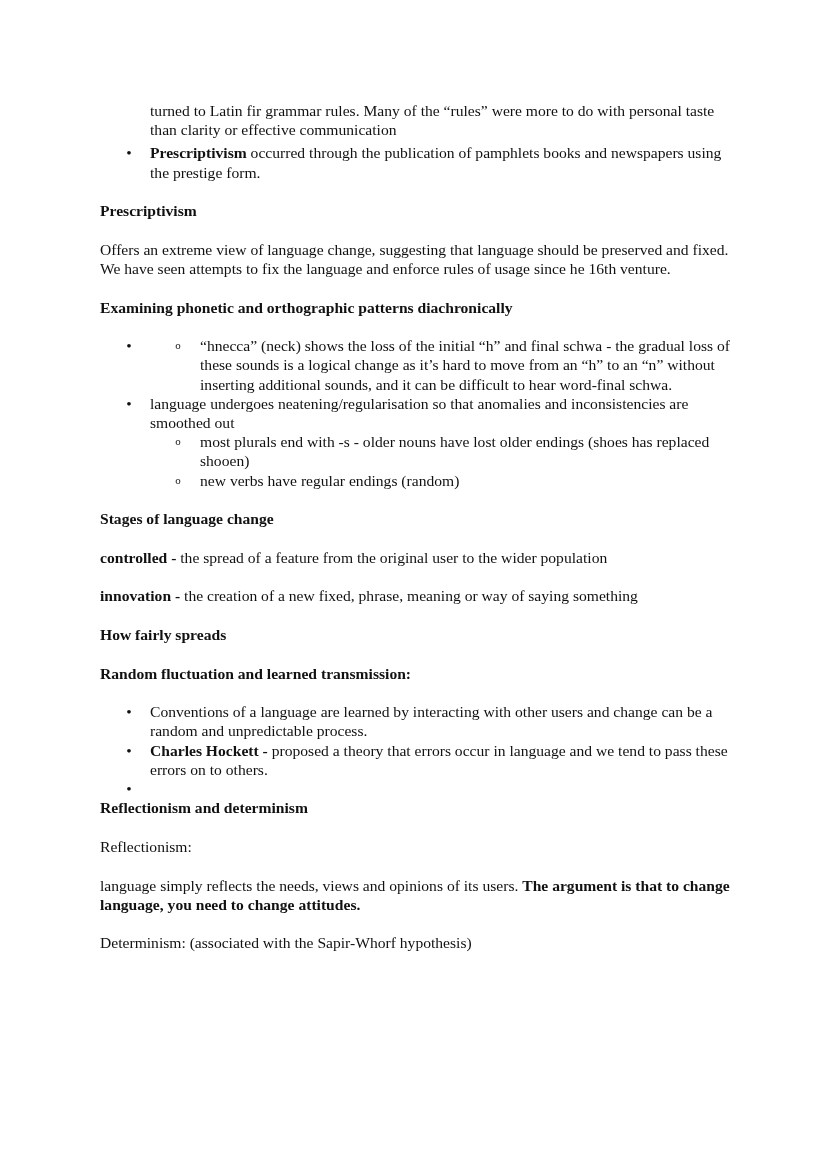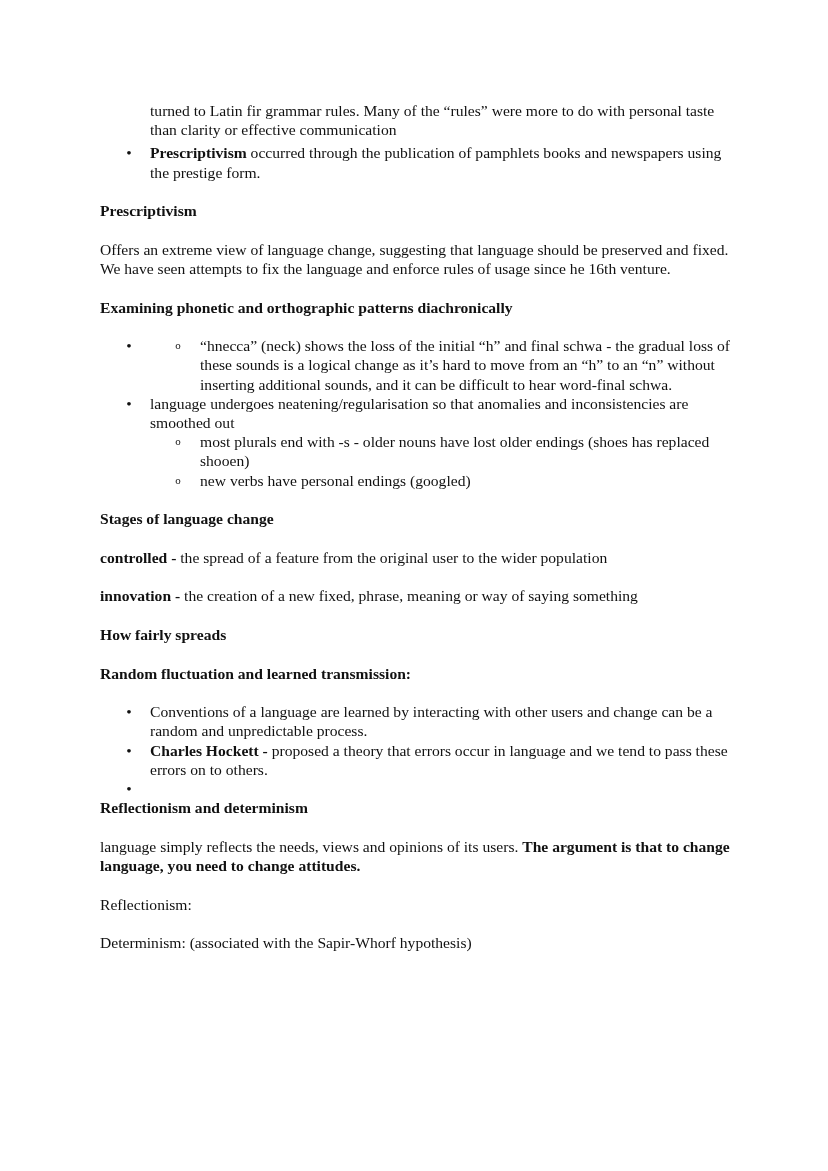--- a/index.html
+++ b/index.html
@@ -94,21 +94,21 @@
     <li>
       <span class="bullet">•</span>
       <span>language undergoes neatening/regularisation so that anomalies and inconsistencies are smoothed out</span>
       <ul class="l2">
         <li>
           <span class="bullet">o</span>
           <span>most plurals end with -s - older nouns have lost older endings (shoes has replaced shooen)</span>
         </li>
         <li>
           <span class="bullet">o</span>
-          <span>new verbs have personal endings (googled)</span>
+          <span>new verbs have regular endings (random)</span>
         </li>
       </ul>
     </li>
   </ul>
 
   <p class="heading">Stages of language change</p>
   <p class="para"><b>controlled -</b><span> the spread of a feature from the original user to the wider population</span></p>
   <p class="para"><b>innovation -</b><span> the creation of a new fixed, phrase, meaning or way of saying something</span></p>
 
   <p class="heading">How fairly spreads</p>
@@ -122,17 +122,17 @@
     <li>
       <span class="bullet">•</span>
       <b>Charles Hockett -</b><span> proposed a theory that errors occur in language and we tend to pass these errors on to others.</span>
     </li>
     <li>
       <span class="bullet">•</span>
     </li>
   </ul>
 
   <p class="heading">Reflectionism and determinism</p>
+  <p class="para">Reflectionism:</p>
   <p class="para"><span>language simply reflects the needs, views and opinions of its users. </span><b>The argument is that to change language, you need to change attitudes.</b></p>
-  <p class="para">Reflectionism:</p>
   <p class="para">Determinism: (associated with the Sapir-Whorf hypothesis)</p>
 
 </div>
 
 </body></html>

